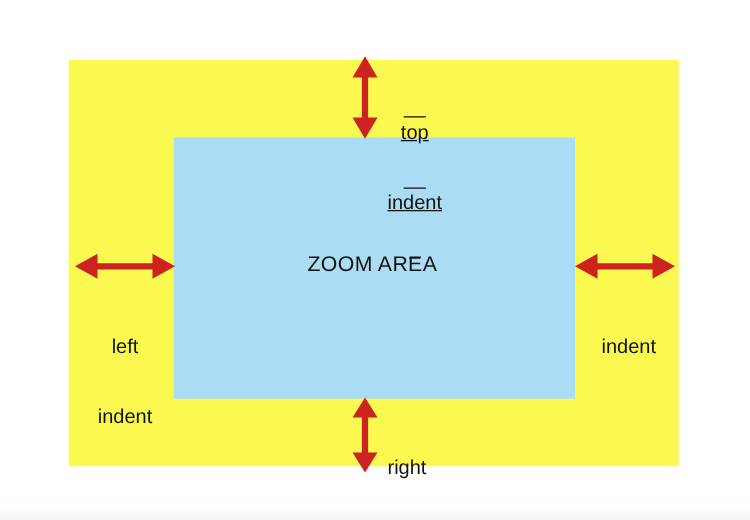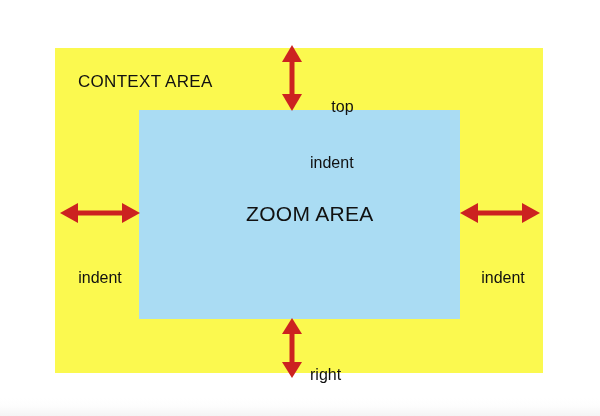--- a/index.html
+++ b/index.html
@@ -52,28 +52,29 @@
   }
   .label-context {
     left: 78px;
     top: 72px;
     font-size: 17px;
     letter-spacing: 0.3px;
   }
   .label-zoom {
     left: 246px;
     top: 202px;
-    font-size: 21px;
+    font-size: 17px;
     letter-spacing: 0.3px;
   }
   .label-top {
     left: 310px;
     top: 60px;
     font-size: 16px;
-    text-align: right;
+    text-align: center;
+    text-decoration: underline;
   }
   .label-bottom {
     left: 310px;
     top: 328px;
     font-size: 16px;
     text-align: left;
   }
   .label-left {
     left: 66px;
     top: 231px;
@@ -98,21 +99,20 @@
 </style>
 </head>
 <body>
 
 <div id="canvas">
 
   <div class="context-area"></div>
 
   <div class="zoom-area"></div>
 
-  <div class="label label-context">CONTEXT AREA</div>
 
   <div class="label label-zoom">ZOOM AREA</div>
 
   <svg class="arrow arrow-top" viewBox="0 0 28 68">
     <line x1="14" y1="13" x2="14" y2="55" stroke="#cc2220" stroke-width="5"></line>
     <polygon points="14,1 24,18 4,18" fill="#cc2220"></polygon>
     <polygon points="14,67 24,50 4,50" fill="#cc2220"></polygon>
   </svg>
   <div class="label label-top">
     <div>top</div>
@@ -128,20 +128,21 @@
     <div>right</div>
     
   </div>
 
   <svg class="arrow arrow-left" viewBox="0 0 84 30">
     <line x1="14" y1="15" x2="70" y2="15" stroke="#cc2220" stroke-width="5"></line>
     <polygon points="2,15 20,5 20,25" fill="#cc2220"></polygon>
     <polygon points="82,15 64,5 64,25" fill="#cc2220"></polygon>
   </svg>
   <div class="label label-left">
+    <div>left</div>
     <div>indent</div>
   </div>
 
   <svg class="arrow arrow-right" viewBox="0 0 84 30">
     <line x1="14" y1="15" x2="70" y2="15" stroke="#cc2220" stroke-width="5"></line>
     <polygon points="2,15 20,5 20,25" fill="#cc2220"></polygon>
     <polygon points="82,15 64,5 64,25" fill="#cc2220"></polygon>
   </svg>
   <div class="label label-right">
     <div>indent</div>

